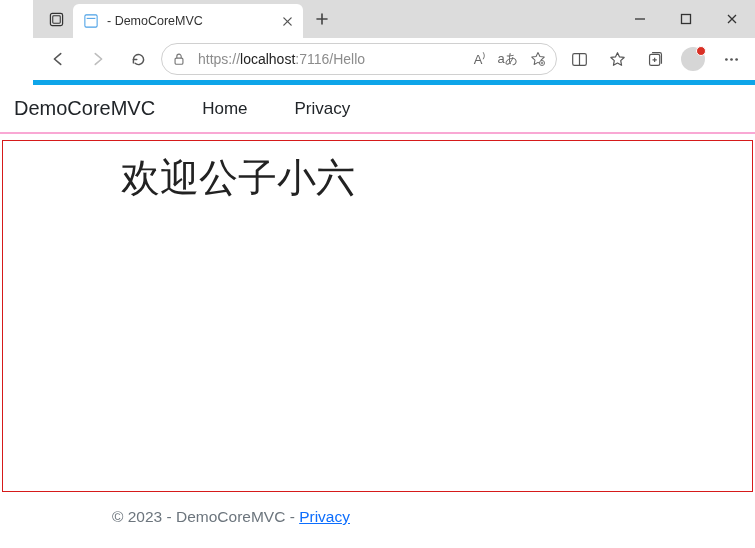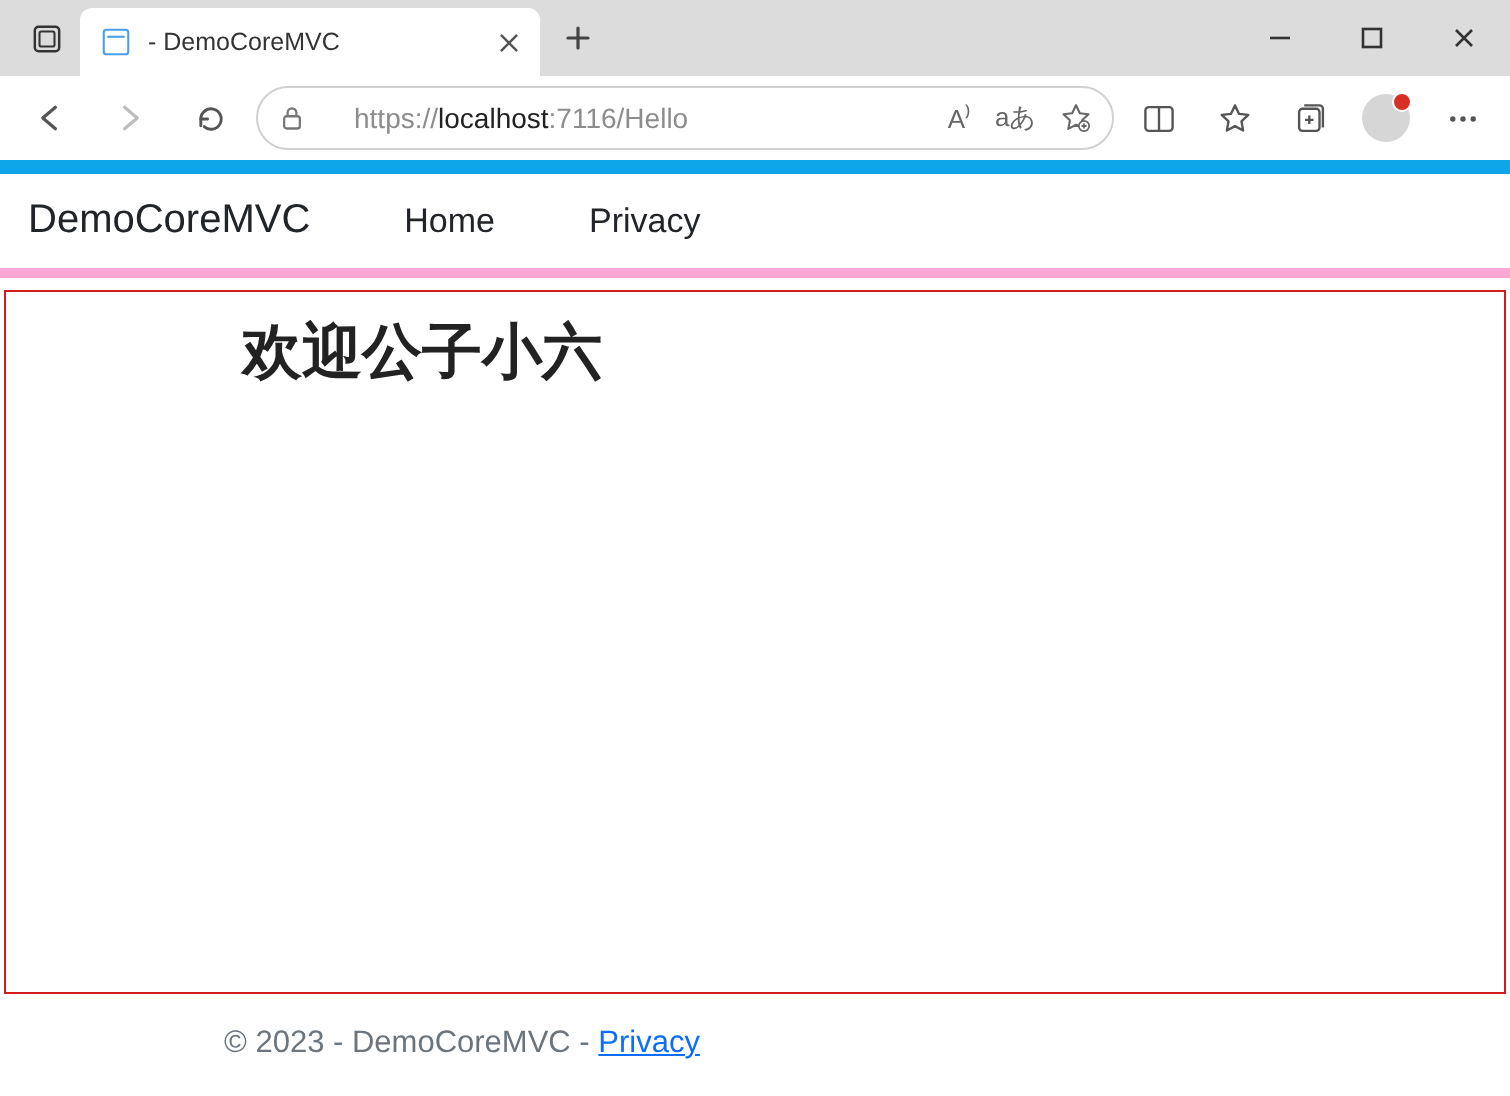--- a/index.html
+++ b/index.html
@@ -6,21 +6,22 @@
     body {
       font-family: "Segoe UI", Arial, sans-serif;
       background: #fff;
       width: 755px;
       height: 548px;
       overflow: hidden;
       position: relative;
     }
     .browser-chrome {
       background: #8b5cf6;
-      border-bottom: 7px solid #0ea5e9;
+      border-bottom: 5px solid #0ea5e9;
+      margin-left: 33px;
     }
     .tab-row {
       display: flex;
       align-items: center;
       height: 38px;
       padding-left: 6px;
       background: #dcdcdc;
     }
     .win-tab-btn {
       width: 34px; height: 34px;
@@ -78,21 +79,21 @@
     }
     .nav-btn.disabled { color:#bdbdbd; }
     .addr-bar {
       flex:1;
       border:1px solid #d0d0d0;
       border-radius: 20px;
       height: 32px;
       display:flex;
       align-items:center;
       padding: 0 10px;
-      gap:24px;
+      gap:12px;
       font-size:14px;
       background:#fff;
     }
     .lock-icon { color:#777; }
     .url { color:#8c8c8c; white-space:nowrap; }
     .url .highlight { color:#222; }
     .addr-right { margin-left:auto; display:flex; gap:12px; align-items:center; color:#666; font-size:13px; }
     .toolbar-icons { display:flex; gap:6px; align-items:center; }
     .toolbar-icons .ico {
       width:32px;height:32px;display:flex;align-items:center;justify-content:center;color:#555;
@@ -105,36 +106,36 @@
       content:'';position:absolute;top:-1px;right:-1px;width:8px;height:8px;border-radius:50%;
       background:#d93025;border:1px solid #fff;
     }
     .page {
       padding: 0;
     }
     .site-nav {
       display:flex;
       align-items:center;
       gap: 22px;
-      border-bottom:5px solid #f9a8d4;
+      border-bottom:2px solid #f9a8d4;
       padding: 12px 14px;
       font-size:18px;
       color:#212529;
     }
     .site-brand { font-size:20px; }
     .site-nav a { color:#212529; text-decoration:none; font-size:17px;margin-left:25px; }
     .main-box {
       border:1px solid #d61a1a;
       margin: 6px 2px 0 2px;
       height: 352px;
       padding: 10px 0 0 118px;
     }
     .main-box h2 {
-      font-size: 30px;
-      font-weight: 700;
+      font-size: 39px;
+      font-weight: 400;
       color:#222;
     }
     .footer {
       padding: 16px 0 0 112px;
       font-size: 15.5px;
       color:#6c757d;
     }
     .footer a { color:#0d6efd; text-decoration:underline; }
     svg { display:block; }
   </style>

